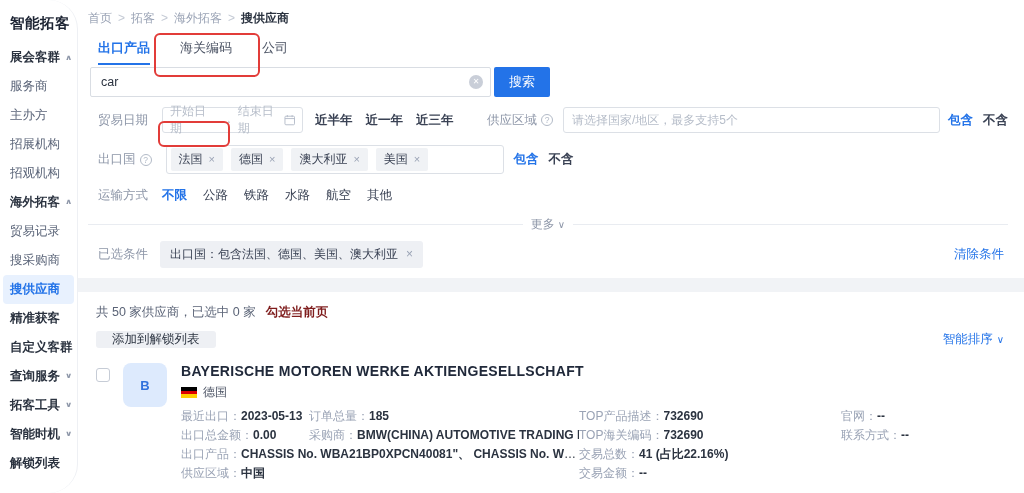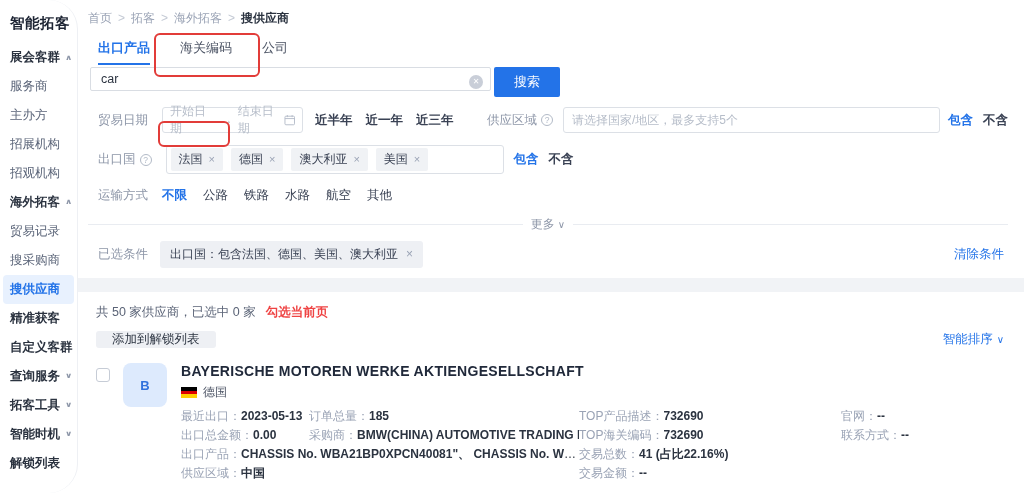--- a/index.html
+++ b/index.html
@@ -22,26 +22,26 @@
   .breadcrumb .sep { margin:0 6px; color:#c3c9d4; }
   .breadcrumb .cur { color:#2b3340; font-weight:700; }
 
   .filter-panel { padding:12px 0 0 2px; }
   .tabs-row { display:flex; gap:30px; padding-left:10px; height:24px; align-items:flex-start; }
   .tab { font-size:13px; color:#4a5263; cursor:pointer; padding-bottom:6px; }
   .tab.active { color:#2373e8; font-weight:700; border-bottom:2px solid #2373e8; }
 
   .search-row { display:flex; margin:4px 0 0 2px; height:30px; }
   .search-wrap { position:relative; width:401px; }
-  .search-wrap input { width:100%; height:24px; border:1px solid #d9dde3; border-radius:2px; padding:0 28px 0 10px;
+  .search-wrap input { width:100%; height:30px; border:1px solid #d9dde3; border-radius:2px; padding:0 28px 0 10px;
     font-size:12.5px; color:#2b3340; font-family:inherit; outline:none; }
   .clear-ic { position:absolute; right:8px; top:8px; width:14px; height:14px; border-radius:50%; background:#c9ced8;
     color:#fff; font-size:8px; line-height:14px; text-align:center; cursor:pointer; }
   .clear-ic::before { content:"✕"; }
-  .search-btn { width:66px; height:30px; background:#2373e8; color:#fff; font-size:13px; border:none; border-radius:2px;
+  .search-btn { width:56px; height:30px; background:#2373e8; color:#fff; font-size:13px; border:none; border-radius:2px;
     margin-left:3px; cursor:pointer; font-family:inherit; }
 
   .f-row { display:flex; align-items:center; padding-left:10px; }
   .f-label { color:#8d96a8; font-size:12.5px; white-space:nowrap; }
   .q-ic { display:inline-block; width:12px; height:12px; border:1px solid #b2bac7; border-radius:50%; color:#b2bac7;
     font-size:8.5px; line-height:11px; text-align:center; margin-left:4px; }
   .r1 { margin-top:10px; }
   .date-box { width:141px; height:26px; border:1px solid #dce0e6; border-radius:3px; display:flex; align-items:center;
     margin-left:14px; padding:0 7px; color:#b6bdc9; font-size:12px; cursor:pointer; }
   .date-box .arr { margin:0 5px; }
@@ -73,21 +73,21 @@
 
   .selected-row { margin-top:8px; display:flex; align-items:center; padding:0 4px 10px 10px; }
   .sel-tag { background:#eef0f4; border-radius:3px; padding:5px 10px; margin-left:12px; color:#3a4254; white-space:nowrap; }
   .sel-tag .x { color:#9aa3b5; margin-left:8px; cursor:pointer; }
   .clear-link { color:#2373e8; font-size:12.5px; cursor:pointer; white-space:nowrap; }
 
   .gap-band { height:14px; background:#f1f3f6; margin:0 -16px 0 -8px; }
 
   .results { padding:12px 4px 0 10px; }
   .summary-row { color:#5b6477; font-size:12.5px; display:flex; align-items:center; }
-  .sel-page { color:#ef4444; font-weight:700; margin-left:10px; cursor:pointer; }
+  .sel-page { color:#7f1d1d; font-weight:700; margin-left:10px; cursor:pointer; }
   .actions-row { display:flex; align-items:center; margin-top:10px; }
   .add-btn { background:#eef0f4; border:none; border-radius:3px; padding:0 16px; font-size:12.5px; color:#2b3340;
     cursor:pointer; font-family:inherit; }
   .sort-link { color:#2373e8; font-size:12.5px; cursor:pointer; white-space:nowrap; }
   .sort-link .ch { font-size:10px; margin-left:4px; }
 
   .card { display:flex; padding:15px 0 13px 0; }
   .card.divided { border-bottom:1px solid #eef1f5; }
   .cb { width:14px; height:14px; min-width:14px; border:1px solid #c6ccd6; border-radius:3px; background:#fff;
     margin-top:5px; cursor:pointer; }

